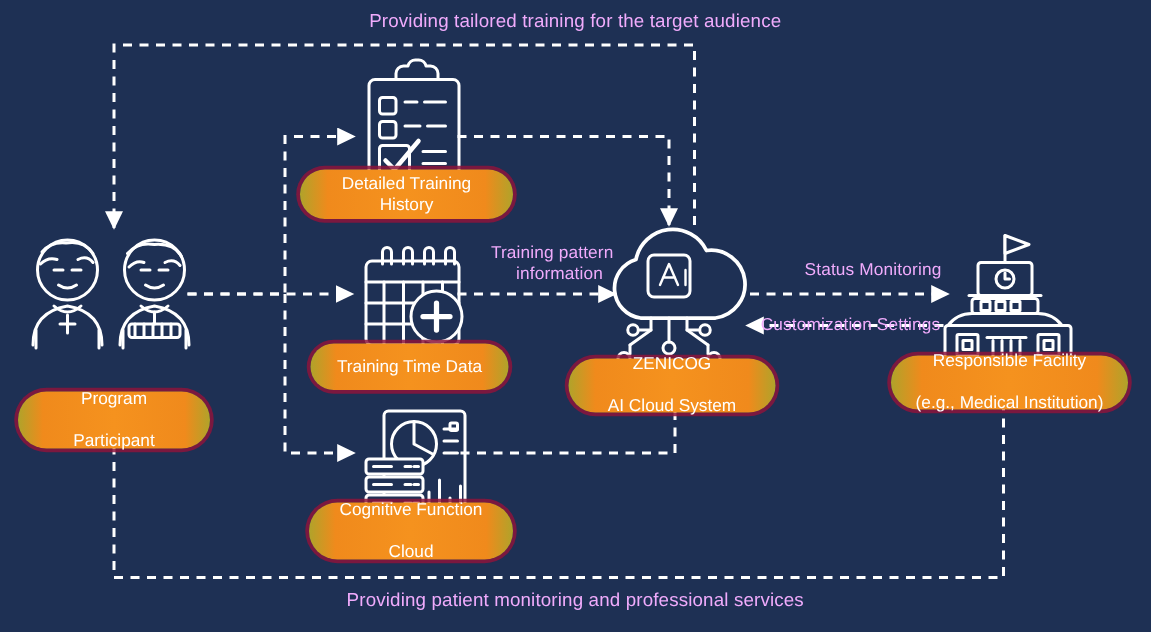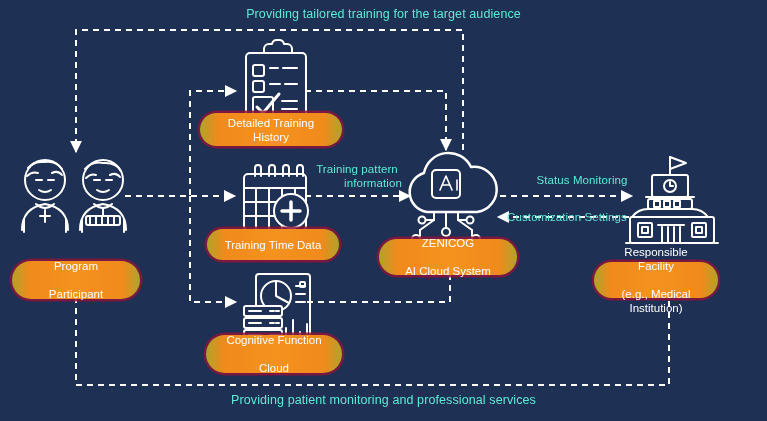--- a/index.html
+++ b/index.html
@@ -6,21 +6,21 @@
   body{
     width:767px;height:421px;
     background:#1e3054;
     font-family:"Liberation Sans", sans-serif;
     overflow:hidden;
     position:relative;
   }
   #stage{position:absolute;inset:0;width:767px;height:421px;}
   svg.layer{position:absolute;left:0;top:0;width:767px;height:421px;overflow:visible;}
   .lbl{
-    position:absolute;color:#5eead4;font-size:11.5px;line-height:13.5px;
+    position:absolute;color:#f0abfc;font-size:11.5px;line-height:13.5px;
     text-align:center;white-space:nowrap;letter-spacing:.1px;
   }
   .lbl.big{font-size:12.5px;}
   .pill{
     position:absolute;border-radius:999px;
     background:linear-gradient(90deg,#b0a32a 0%,#f08a1c 13%,#f5921e 50%,#f08a1c 87%,#b0a32a 100%);
     box-shadow:0 0 0 2.5px rgba(140,20,60,.85);
     color:#ffffff;font-size:11.5px;line-height:14px;
     display:flex;align-items:center;justify-content:center;text-align:center;
     padding:0 12px;box-sizing:border-box;
@@ -167,21 +167,21 @@
       </g>
     </g>
   </svg>
 
   <div class="lbl big" style="left:0;top:8px;width:767px;">Providing tailored training for the target audience</div>
 
   <div class="lbl big" style="left:0;top:394px;width:767px;">Providing patient monitoring and professional services</div>
 
 
   <div style="position:absolute;left:305px;top:163px;width:104px;">
-    <div class="lbl" style="position:static;">Training pattern</div>
+    <div class="lbl" style="position:static;text-align:right;">Training pattern</div>
     <div class="lbl" style="position:static;margin-left:32px;">information</div>
   </div>
 
   <div class="lbl" style="left:516px;top:174px;width:132px;">Status Monitoring</div>
 
   <div class="lbl" style="left:494px;top:211px;width:146px;">Customization Settings</div>
 
   <div class="pill" style="left:12px;top:225px;width:128px;height:38px;margin-top:36px;">
     <span>
       <span>Program</span><br>
@@ -204,20 +204,20 @@
     </span>
   </div>
 
   <div class="pill" style="left:379px;top:239px;width:138px;height:36px;">
     <span>
       <span>ZENICOG</span><br>
       <span>AI Cloud System</span>
     </span>
   </div>
 
-  <div class="pill" style="left:594px;top:237px;width:124px;height:36px;margin-top:25px;">
+  <div class="pill" style="left:594px;top:237px;width:158px;height:36px;">
     <span>
       <span>Responsible Facility</span><br>
       <span>(e.g., Medical Institution)</span>
     </span>
   </div>
 
 </div>
 
 </body></html>

